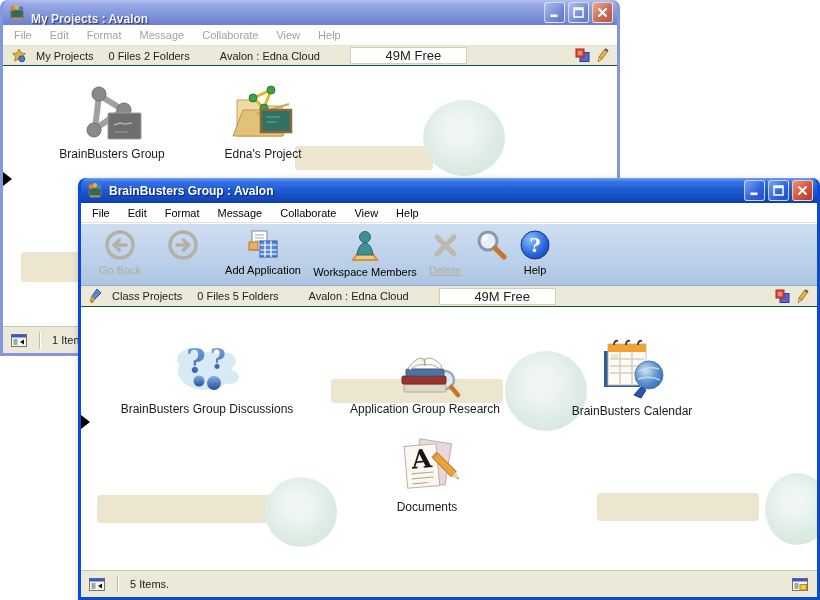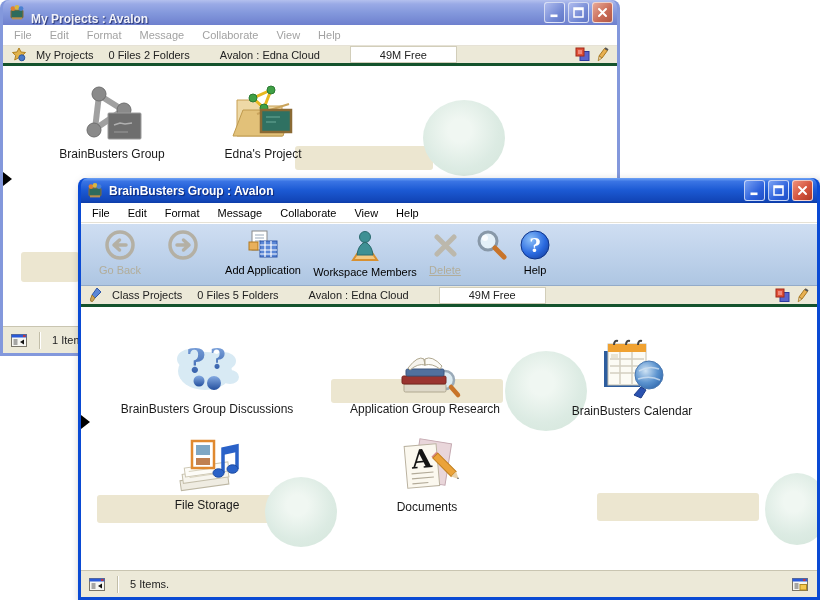--- a/index.html
+++ b/index.html
@@ -28,30 +28,30 @@
   .menubar{background:#fff;display:flex;align-items:center;font-size:11px;padding-left:2px;border-bottom:1px solid #e6e2d6;}
   .front .menubar{height:19px;color:#000;}
   .back .menubar{height:20px;color:#a2a2a2;}
   .menu{padding:0 9px;white-space:nowrap;}
   .toolbar{height:63px;box-sizing:border-box;background:linear-gradient(180deg,#cfdef2,var(--toolbar-blue,#bdd1ea) 55%,#aec6e2);
            display:flex;align-items:flex-start;padding:5px 0 0 10px;border-top:1px solid #fff;border-bottom:1px solid #93abc9;}
   .tbtn{display:flex;flex-direction:column;align-items:center;font-size:11px;color:#000;}
   .tbtn .tlabel{margin-top:1px;white-space:nowrap;}
   .tbtn.disabled{color:#b2ad9a;}
   .infobar{box-sizing:border-box;background:var(--bar-beige,#ece9d8);display:flex;align-items:center;
-           font-size:11px;color:#222;padding:0 8px;border-bottom:3px solid #14532d;}
+           font-size:11px;color:#222;padding:0 8px;border-bottom:1px solid #14532d;}
   .front .infobar{height:21px;}
   .back .infobar{height:20px;}
   .infobar .seg{white-space:nowrap;}
   .loc-icon{display:flex;margin-right:9px;}
   .seg.location{margin-right:15px;}
   .seg.counts{margin-right:30px;}
   .seg.account{margin-right:30px;}
   .free-box{width:105px;height:15px;background:var(--free-box-white,#fff);border:1px solid #d2ceba;
-            display:flex;align-items:center;justify-content:center;font-size:11px;}
+            display:flex;align-items:center;justify-content:center;font-size:13px;padding-left:10px;}
   .right-icons{margin-left:auto;display:flex;align-items:center;gap:7px;}
   .content{position:relative;flex:1;background:#fff;overflow:hidden;}
   .statusbar{height:27px;box-sizing:border-box;background:var(--bar-beige,#ece9d8);border-top:1px solid #c9c5b1;
              display:flex;align-items:center;padding:0 8px;font-size:11px;color:#222;}
   .sdivider{width:1px;height:17px;background:#c2bea8;border-right:1px solid #fff;margin:0 11px;}
   .status-right{margin-left:auto;display:flex;}
   .ditem{position:absolute;text-align:center;}
   .dicon{display:flex;justify-content:center;align-items:flex-end;}
   .dlabel{font-size:12px;color:#1a1a1a;margin-top:3px;white-space:nowrap;}
   .wm-band{position:absolute;background:var(--watermark-beige,#ece6d0);border-radius:3px;}
@@ -404,42 +404,20 @@
             </radialGradient>
               </defs>
             <circle cx="55" cy="40" r="14" fill="url(#gl)" stroke="#4a78b0"></circle>
             <path d="M45 36 q10 -6 20 -2 M44 44 q12 -4 22 1" stroke="#cfe0f0" stroke-width="1.5" fill="none" opacity="0.8"></path>
             <path d="M47 52 l-7 8 l7 3 l5 -8 z" fill="#2a52b0" stroke="#1c3c88"></path>
           </svg>
         </div>
         <div class="dlabel">BrainBusters Calendar</div>
       </div>
 
-      <div class="ditem" style="left:36px;top:122px;width:180px;">
-        <div class="dicon" style="height:66px;">
-          <svg width="74" height="62" viewBox="0 0 74 62">
-            <g transform="rotate(-8 37 46)">
-              <rect x="10" y="44" width="48" height="10" fill="#efece2" stroke="#bcb6a2"></rect>
-              <rect x="13" y="38" width="46" height="9" fill="#f7f5ee" stroke="#c4beaa"></rect>
-              <rect x="16" y="32" width="44" height="9" fill="#fdfcf8" stroke="#ccc6b2"></rect>
-              <path d="M20 36 h20 M20 42 h26" stroke="#d8d2be" stroke-width="1"></path>
-            </g>
-            <rect x="22" y="8" width="22" height="27" fill="#fff" stroke="#e0892f" stroke-width="2.5"></rect>
-            <rect x="26" y="12" width="14" height="10" fill="#7fa7c4"></rect>
-            <rect x="26" y="25" width="14" height="7" fill="#c08050"></rect>
-            <path d="M53 40 V16 l14 -3 v23" stroke="#2a62c8" stroke-width="3.5" fill="none"></path>
-            <path d="M53 16 l14 -3 v6 l-14 3 z" fill="#2a62c8"></path>
-            <g fill="#2a62c8" stroke="#1c4aa0">
-              <ellipse cx="48.5" cy="40" rx="5.5" ry="4.2"></ellipse>
-                <ellipse cx="62.5" cy="36" rx="5.5" ry="4.2"></ellipse>
-            </g>
-          </svg>
-        </div>
-        <div class="dlabel">File Storage</div>
-      </div>
 
       <div class="ditem" style="left:266px;top:124px;width:160px;">
         <div class="dicon" style="height:66px;">
           <svg width="66" height="62" viewBox="0 0 66 62">
             <g transform="rotate(9 38 30)">
                 <rect x="22" y="6" width="32" height="42" fill="#e9d6da" stroke="#c4a8b0"></rect>
               </g>
             <g transform="rotate(-5 28 32)">
               <rect x="12" y="10" width="32" height="42" fill="#fbf8ef" stroke="#bab2a0"></rect>
               <path d="M17 38 h22 M17 43 h22 M17 48 h16" stroke="#b2aa98" stroke-width="1.2"></path>

